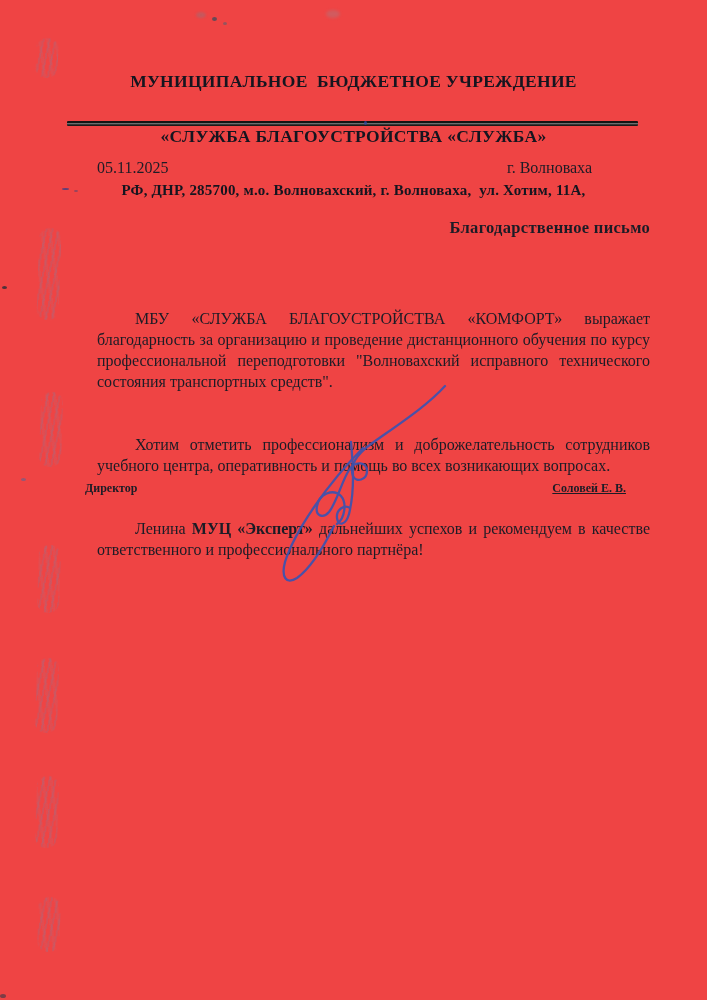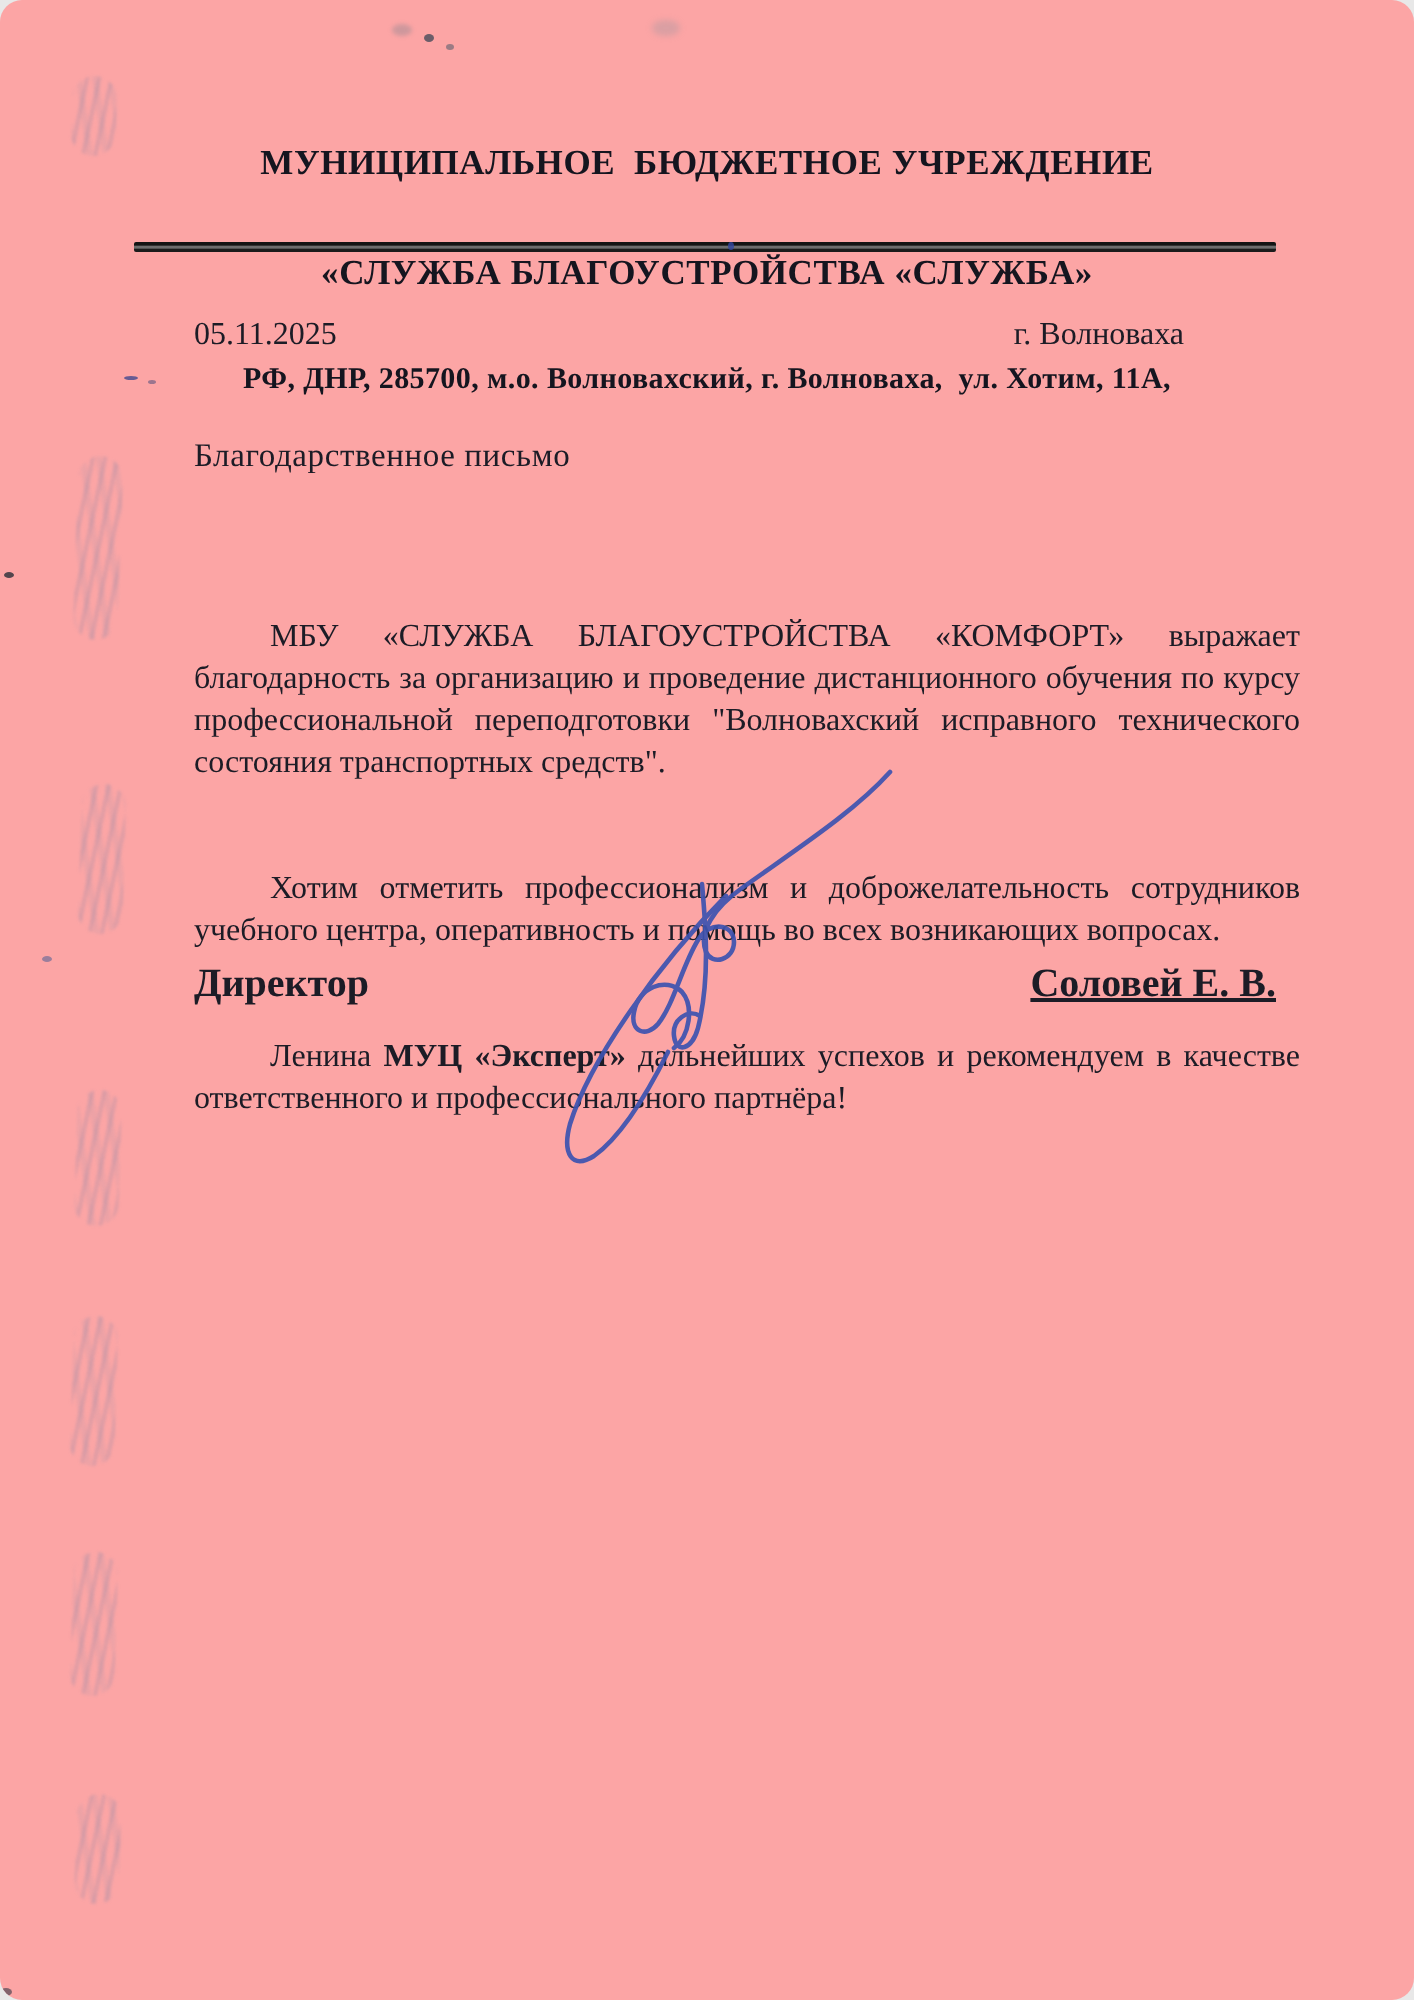--- a/index.html
+++ b/index.html
@@ -1,21 +1,20 @@
 <!DOCTYPE html>
 <html lang="ru"><head>
 <meta charset="utf-8">
 <style>
   html,body { margin:0; padding:0; background:#e8e8e8; }
   .page {
     position:relative; width:707px; height:1000px; margin:0 auto;
-    background:#fca5a5; overflow:hidden;
+    background:#ef4444; overflow:hidden;
     font-family:"Liberation Serif","DejaVu Serif",serif;
     color:#1c1c26;
-    border-radius:11px;
   }
   
   .letterhead {
     position:absolute; top:36px; left:67px; width:573px;
     text-align:center; color:#15151f; white-space:pre-wrap;
   }
   .org-line { font-weight:bold; font-size:17.5px; line-height:19px; letter-spacing:.3px; }
   .addr-line { font-weight:bold; font-size:15px; line-height:17px; letter-spacing:.2px; }
   .head-rule {
     position:absolute; top:121px; left:67px; width:571px; height:5px;
@@ -25,34 +24,34 @@
   
   .date-row {
     position:absolute; top:158px; left:97px; width:553px;
     display:flex; justify-content:space-between;
     font-size:16px; line-height:20px;
   }
   .date-row .city { margin-right:58px; }
   
   .doc-title {
     position:absolute; top:218px; left:97px; width:553px;
-    text-align:left; font-weight:normal; font-size:16.5px; letter-spacing:.3px;
+    text-align:right; font-weight:bold; font-size:16.5px; letter-spacing:.3px;
   }
   
   .body-text {
     position:absolute; top:266px; left:97px; width:553px;
     font-size:16px; line-height:21px; text-align:justify; white-space:pre-wrap;
   }
   .body-text p { margin:0; text-indent:38px; }
   .b { font-weight:bold; }
   
   .sign-row {
-    position:absolute; top:481px; left:97px; width:553px;
+    position:absolute; top:481px; left:85px; width:553px;
     display:flex; justify-content:space-between;
-    font-weight:bold; font-size:20px;
+    font-weight:bold; font-size:12px;
   }
   .sign-row .name { margin-right:12px;text-decoration:underline; }
   .sign-ink { position:absolute; left:255px; top:372px; width:200px; height:215px; }
   
   .smudge {
     position:absolute; width:22px; border-radius:12px; pointer-events:none;
     background:
       repeating-linear-gradient(100deg, rgba(116,126,164,.22) 0 2px, rgba(255,255,255,0) 2px 6px),
       repeating-linear-gradient(80deg, rgba(130,138,170,.12) 0 3px, rgba(255,255,255,0) 3px 8px);
     filter:blur(.7px); transform:rotate(2deg);

